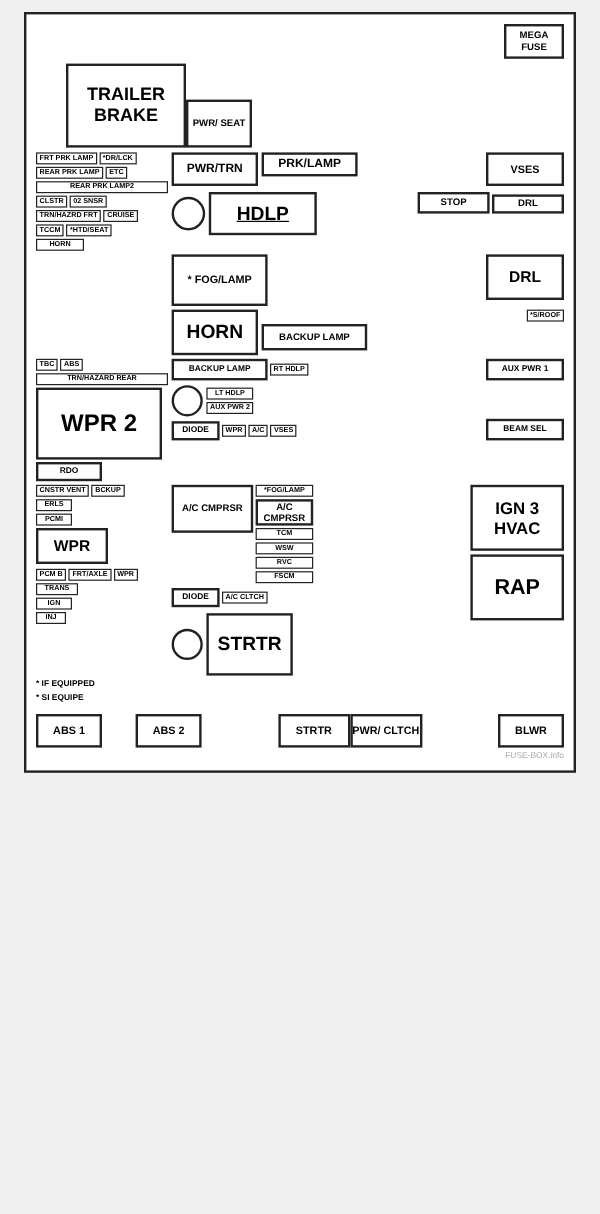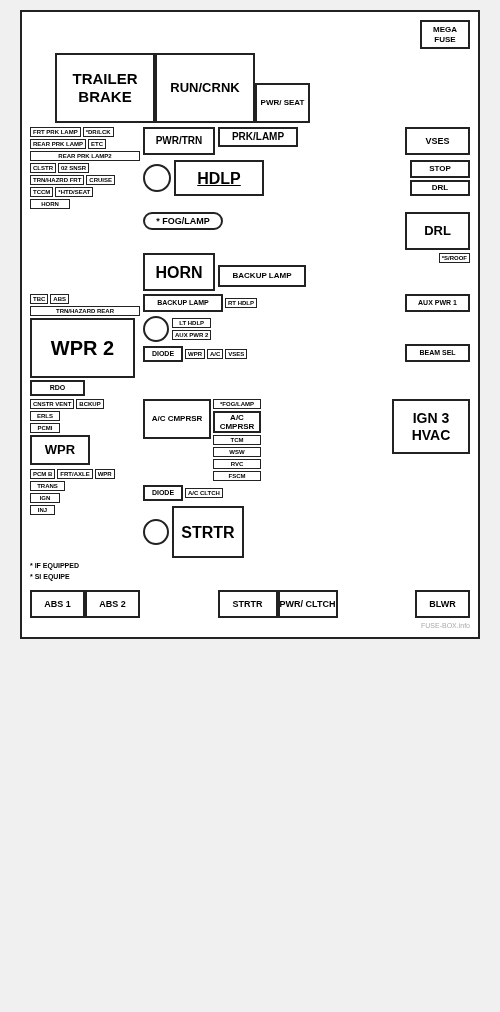--- a/index.html
+++ b/index.html
@@ -99,21 +99,21 @@
 
     
     .bottom-section {
       display: flex;
       gap: 0;
       margin-top: 8px;
       align-items: center;
       justify-content: space-between;
     }
     .abs1 { width: 55px; height: 28px; font-size: 9px; }
-    .abs2 { width: 55px; height: 28px; font-size: 9px; }
+    .abs2 { width: 55px; height: 28px; font-size: 9px; margin-left: 28px; }
     .strtr-bot { width: 60px; height: 28px; font-size: 9px; }
     .pwr-wndw { width: 60px; height: 28px; font-size: 9px; }
     .blwr { width: 55px; height: 28px; font-size: 9px; }
 
     .note-text { font-size: 7px; font-weight: bold; line-height: 1.5; margin: 3px 0; }
 
     .strtr-left { width: 72px; height: 52px; font-size: 16px; }
     .acmprsr { width: 68px; height: 40px; font-size: 8px; }
   </style>
 </head>
@@ -122,21 +122,20 @@
 <div class="diagram-wrapper">
 
   <div class="top-section">
     <div class="mega-fuse fuse-box">MEGA
 FUSE</div>
   </div>
 
   <div class="row1">
     <div class="fuse-box trailer-brake">TRAILER
 BRAKE</div>
-    <div class="fuse-box run-crnk">RUN/CRNK</div>
     <div style="flex:1;display:flex;flex-direction:column;align-items:flex-end;gap:3px;">
       <div class="fuse-box pwr-seat">PWR/
 SEAT</div>
     </div>
   </div>
 
   <div style="display:flex;gap:3px;margin-bottom:3px;align-items:flex-start;">
 
     <div style="display:flex;flex-direction:column;gap:2px;width:110px;">
       <div style="display:flex;gap:2px;">
@@ -170,31 +169,31 @@
       </div>
 
       <div style="display:flex;gap:3px;align-items:center;margin-top:2px;text-decoration:underline;">
         <div class="circle circle-sm"></div>
         <div class="fuse-box hdlp">HDLP</div>
       </div>
     </div>
 
     <div style="display:flex;flex-direction:column;gap:3px;align-items:flex-end;flex:1;">
       <div class="fuse-box vses-right">VSES</div>
-      <div style="display:flex;flex-direction:column;gap:2px;align-items:flex-end;margin-top:2px;">
+      <div style="display:flex;gap:2px;align-items:flex-end;margin-top:2px;">
         <div class="fuse-box stop-box">STOP</div>
         <div class="fuse-box drl-small">DRL</div>
       </div>
     </div>
   </div>
 
   <div style="display:flex;gap:3px;margin-bottom:3px;align-items:flex-start;">
     <div style="width:110px;"></div>
     <div style="display:flex;gap:3px;align-items:center;">
-      <div class="fuse-box fog-lamp" style="height:18px;font-size:9px;border-radius:10px;">* FOG/LAMP</div>
+      <div class="fuse-box fog-lamp" style="height:43px;font-size:9px;">* FOG/LAMP</div>
     </div>
     <div style="display:flex;flex-direction:column;align-items:flex-end;flex:1;gap:3px;">
       <div class="fuse-box drl-large">DRL</div>
     </div>
   </div>
 
   <div style="display:flex;gap:3px;margin-bottom:3px;align-items:flex-start;">
     <div style="width:110px;"></div>
     <div style="display:flex;flex-direction:column;gap:2px;">
       <div class="fuse-box horn-box">HORN</div>
@@ -287,20 +286,21 @@
       </div>
       <div style="display:flex;gap:3px;align-items:center;margin-top:3px;">
         <div class="circle" style="width:26px;height:26px;"></div>
         <div class="fuse-box strtr-left">STRTR</div>
       </div>
     </div>
 
     <div style="display:flex;flex-direction:column;gap:3px;width:80px;align-items:flex-end;">
       <div class="fuse-box ign3-hvac">IGN 3
 HVAC</div>
+      <div class="fuse-box rap-box">RAP</div>
     </div>
   </div>
 
   <div class="note-text">
     <div>* IF EQUIPPED</div>
     <div>* SI EQUIPE</div>
   </div>
 
   <div class="bottom-section">
     <div class="fuse-box abs1">ABS 1</div>

